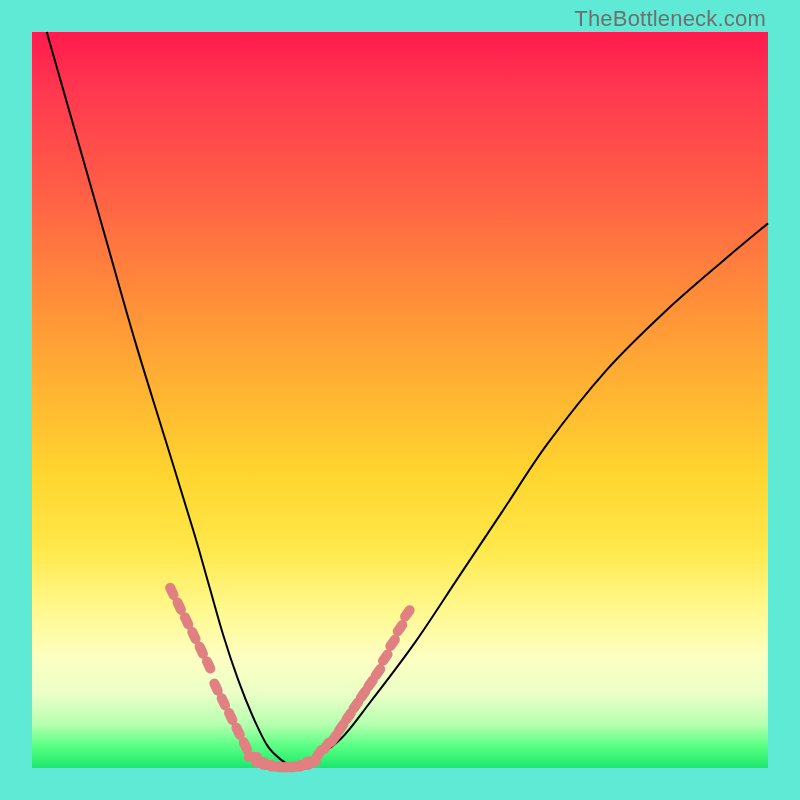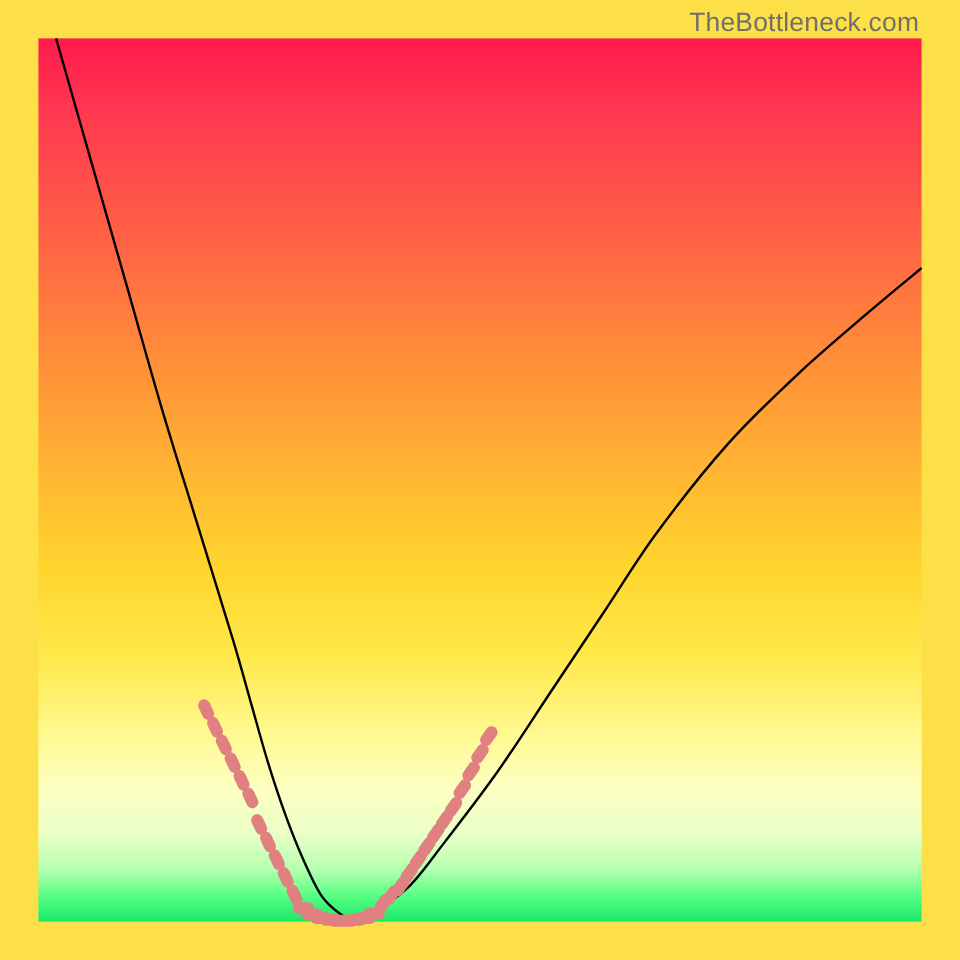--- a/index.html
+++ b/index.html
@@ -10,21 +10,21 @@
     overflow: hidden;
     background: #000;
     font-family: Arial, Helvetica, sans-serif;
   }
   .frame {
     position: absolute;
     top: 0;
     left: 0;
     width: 800px;
     height: 800px;
-    background: #fde047;
+    background: #5eead4;
   }
   .plot-area {
     position: absolute;
     top: 32px;
     left: 32px;
     width: 736px;
     height: 736px;
     
     background: linear-gradient(to bottom,
       #ff1a4d 0%,

